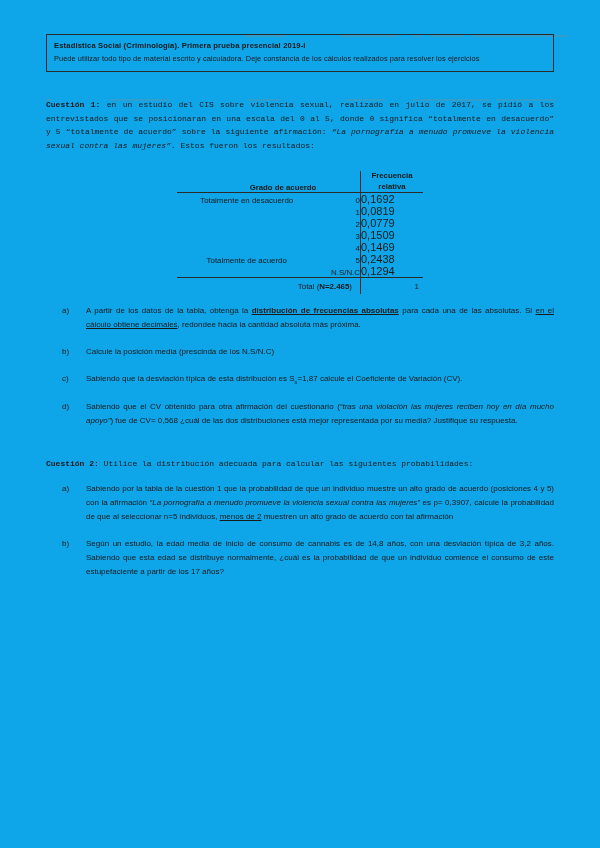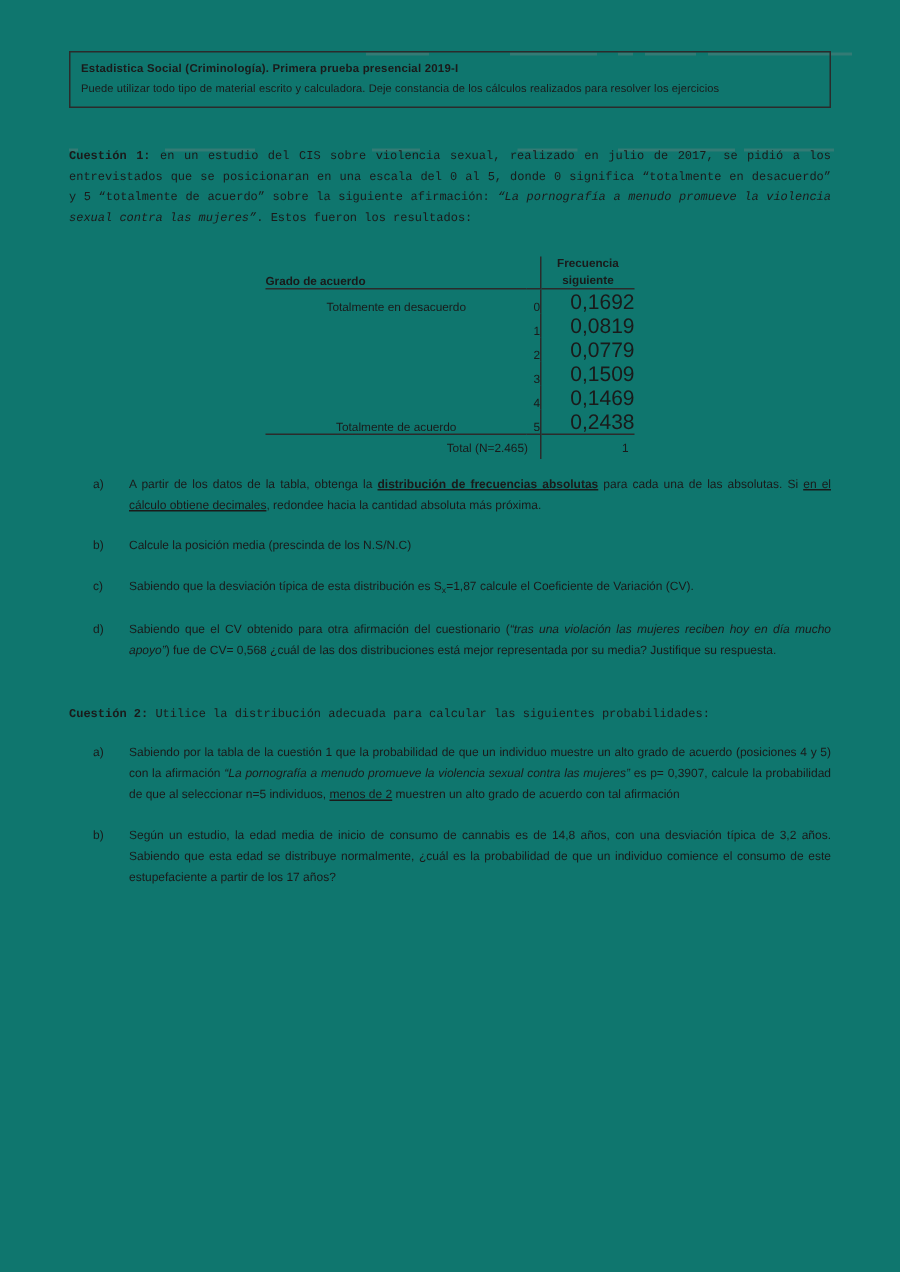--- a/index.html
+++ b/index.html
@@ -13,21 +13,21 @@
     height: 848px;
     position: relative;
     font-family: "Liberation Sans", sans-serif;
     color: #1a1a1a;
     overflow: hidden;
   }
 
   .page {
     position: absolute;
     inset: 0;
-    background: #0f766e;
+    background: #0ea5e9;
   }
 
   
   .scan-noise {
     position: absolute;
     height: 2px;
     background: #888;
     opacity: 0.55;
   }
   .scan-noise.light { opacity: 0.3; }
@@ -81,21 +81,21 @@
     border-collapse: collapse;
     font-size: 8px;
     width: 246px;
   }
   table.freq th,
   table.freq td {
     padding: 0;
     vertical-align: bottom;
   }
   .th-grado {
-    text-align: left;
+    text-align: right;
     font-weight: bold;
     border-bottom: 1.1px solid #2b2b2b;
     padding: 14px 2px 2px 4px;
     font-size: 7.8px;
   }
   .th-blank {
     border-bottom: 1.1px solid #2b2b2b;
     padding: 14px 4px 2px 2px;
   }
   .th-frec {
@@ -114,36 +114,36 @@
     font-size: 7.9px;
     white-space: nowrap;
   }
   td.pos {
     text-align: right;
     padding: 4px 6px 4px 2px;
     font-size: 7.9px;
     white-space: nowrap;
   }
   td.val {
-    text-align: right;
+    text-align: left;
     border-left: 1.1px solid #2b2b2b;
     padding: 4px 4px 4px 6px;
-    font-size: 14px;
+    font-size: 11px;
   }
   tr.total td {
     border-top: 1.1px solid #2b2b2b;
     padding-top: 4px;
     padding-bottom: 3px;
   }
   tr.total td.tot-lbl {
     text-align: right;
     padding-right: 8px;
     font-size: 7.9px;
   }
-  tr.total td.tot-lbl b { font-weight: normal; }
+  tr.total td.tot-lbl b { font-weight: bold; }
   tr.total td.tot-val {
     text-align: right;
     border-left: 1.1px solid #2b2b2b;
     padding-right: 4px;
     padding-left: 6px;
     font-size: 7.9px;
   }
 
   
   ol.items {
@@ -203,21 +203,21 @@
       <p class="q-head">
         <b>Cuestión 1:</b><span> en un estudio del CIS sobre violencia sexual, realizado en julio de 2017, se pidió a los entrevistados que se posicionaran en una escala del 0 al 5, donde 0 significa “totalmente en desacuerdo” y 5 “totalmente de acuerdo” sobre la siguiente afirmación: </span><i>“La pornografía a menudo promueve la violencia sexual contra las mujeres”</i><span>. Estos fueron los resultados:</span>
       </p>
 
       <div class="table-wrap">
         <table class="freq">
           <thead>
             <tr>
               <th class="th-grado">Grado de acuerdo</th>
               <th class="th-blank"></th>
-              <th class="th-frec">Frecuencia siguiente</th>
+              <th class="th-frec">Frecuencia relativa</th>
             </tr>
           </thead>
           <tbody id="freq-body">
               <tr>
                 <td class="lbl">Totalmente en desacuerdo</td>
                 <td class="pos">0</td>
                 <td class="val">0,1692</td>
               </tr>
               <tr>
                 <td class="lbl"></td>
@@ -236,20 +236,25 @@
               </tr>
               <tr>
                 <td class="lbl"></td>
                 <td class="pos">4</td>
                 <td class="val">0,1469</td>
               </tr>
               <tr>
                 <td class="lbl">Totalmente de acuerdo</td>
                 <td class="pos">5</td>
                 <td class="val">0,2438</td>
+              </tr>
+              <tr>
+                <td class="lbl"></td>
+                <td class="pos">N.S/N.C</td>
+                <td class="val">0,1294</td>
               </tr>
             </tbody>
           <tfoot>
             <tr class="total">
               <td class="tot-lbl" colspan="2"><span>Total (</span><b>N=2.465</b><span>)</span></td>
               <td class="tot-val">1</td>
             </tr>
           </tfoot>
         </table>
       </div>

